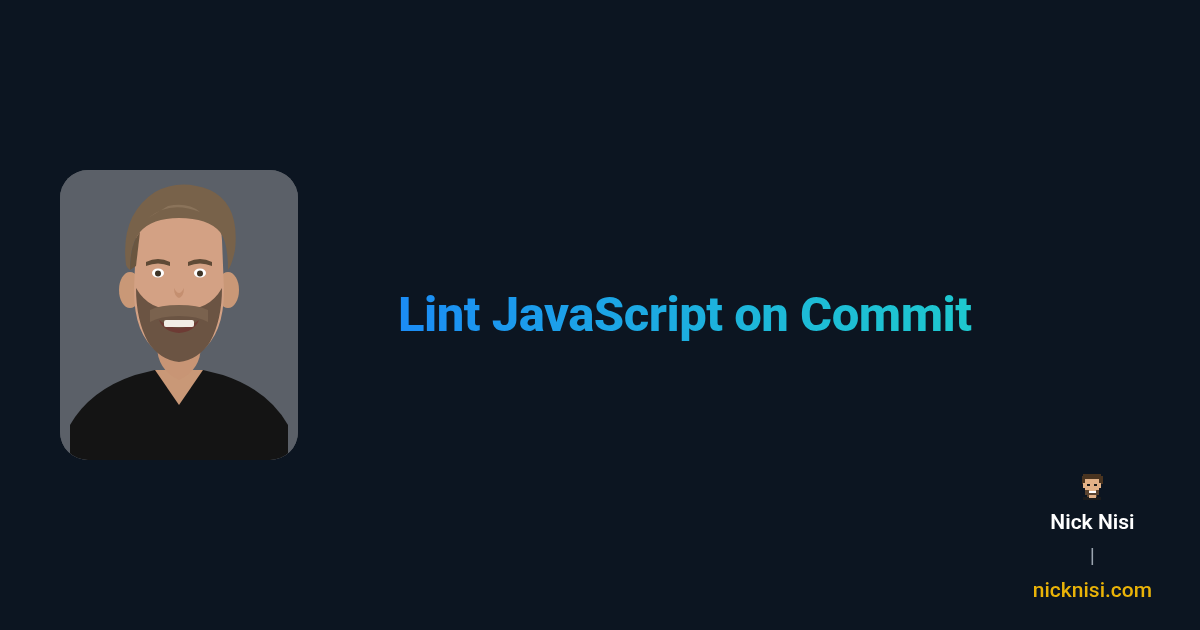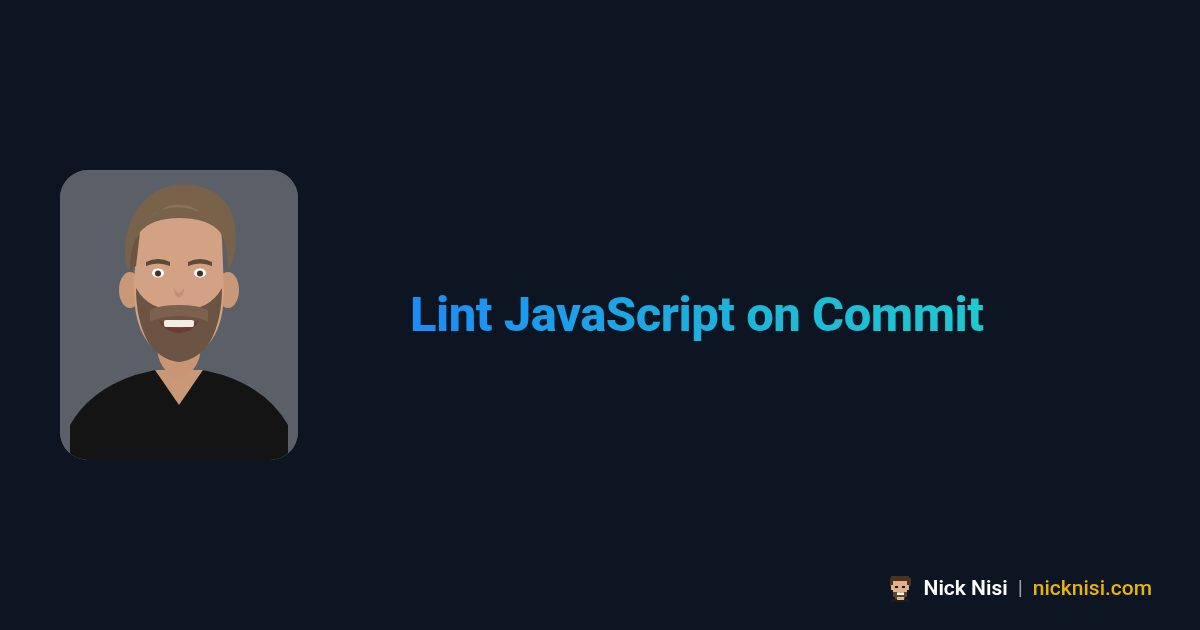--- a/index.html
+++ b/index.html
@@ -34,21 +34,20 @@
       overflow: hidden;
       position: relative;
     }
     .avatar svg {
       width: 100%;
       height: 100%;
       display: block;
     }
     .content {
       flex: 1;
-      margin-left: 12px;
     }
     .title {
       font-size: 49px;
       font-weight: 800;
       background: linear-gradient(90deg, #1b8cf6 0%, #1db8d8 50%, #1fd6c8 100%);
       -webkit-background-clip: text;
       background-clip: text;
       -webkit-text-fill-color: transparent;
       color: transparent;
       line-height: 1.15;
@@ -56,20 +55,21 @@
     }
     .footer {
       position: absolute;
       bottom: 28px;
       right: 48px;
       display: flex;
       align-items: center;
       gap: 10px;
       font-size: 21px;
       font-weight: 600;
+      flex-direction: column;
     }
     .footer-icon {
       width: 28px;
       height: 28px;
       display: inline-block;
     }
     .footer-icon svg {
       width: 100%;
       height: 100%;
       display: block;

